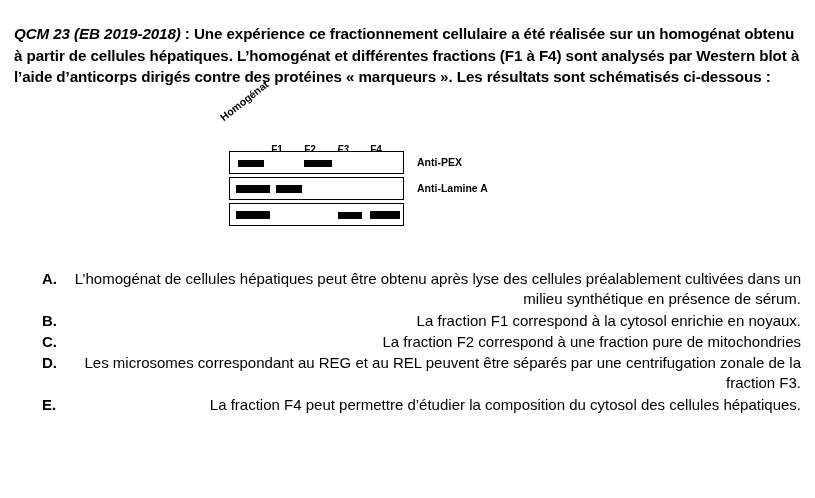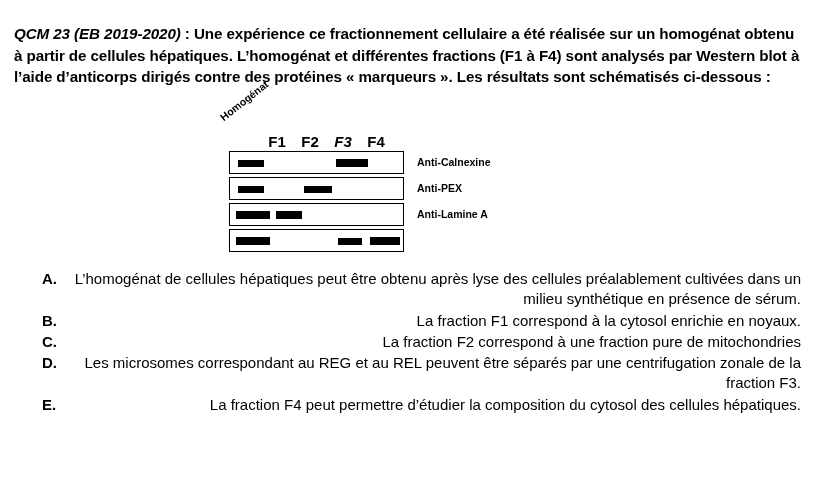--- a/index.html
+++ b/index.html
@@ -59,24 +59,25 @@
   }
   .fraction-labels {
     position: absolute;
     left: 0;
     top: 30px;
     width: 190px;
     height: 14px;
   }
   .fraction-labels span {
     position: absolute;
-    font-size: 15px;
+    font-size: 10px;
     font-weight: bold;
     text-align: center;
     width: 20px;
+    margin-top: 11px;
   }
   .fl1 { left: 48px; }
   .fl2 { left: 81px; }
   .fl3 { left: 114px; font-style: italic; }
   .fl4 { left: 147px; }
 
   .rows {
     position: absolute;
     left: 0;
     top: 48px;
@@ -132,43 +133,36 @@
     flex: 1 1 auto;
     text-align: right;
   }
 </style>
 </head>
 <body>
 
 <div class="page">
 
   <p class="question">
-    <span class="qref">QCM 23 (EB 2019-2020)</span><span> : </span><span>Une expérience ce fractionnement cellulaire a été réalisée sur un homogénat obtenu à partir de cellules hépatiques. L’homogénat et différentes fractions (F1 à F4) sont analysés par Western blot à l’aide d’anticorps dirigés contre des protéines « marqueurs ». Les résultats sont schématisés ci-dessous :</span>
+    <span class="qref">QCM 23 (EB 2019-2018)</span><span> : </span><span>Une expérience ce fractionnement cellulaire a été réalisée sur un homogénat obtenu à partir de cellules hépatiques. L’homogénat et différentes fractions (F1 à F4) sont analysés par Western blot à l’aide d’anticorps dirigés contre des protéines « marqueurs ». Les résultats sont schématisés ci-dessous :</span>
   </p>
 
   <div class="figure">
     <div class="figure-inner">
 
       <div class="homog-label">Homogénat</div>
 
       <div class="fraction-labels">
         <span class="fl1">F1</span>
         <span class="fl2">F2</span>
         <span class="fl3">F3</span>
         <span class="fl4">F4</span>
       </div>
 
       <div class="rows" id="blot-rows">
-          <div class="blot-row">
-            <div class="lane-box">
-              <div class="band" style="left: 8px; width: 26px; height: 6.5px; top: 8px; background: rgb(0, 0, 0);"></div>
-              <div class="band" style="left: 106px; width: 32px; height: 8px; top: 7px; background: rgb(0, 0, 0);"></div>
-            </div>
-            <div class="row-label">Anti-Calnexine</div>
-          </div>
           <div class="blot-row">
             <div class="lane-box">
               <div class="band" style="left: 8px; width: 26px; height: 6.5px; top: 8px; background: rgb(0, 0, 0);"></div>
               <div class="band" style="left: 74px; width: 28px; height: 6.5px; top: 8px; background: rgb(0, 0, 0);"></div>
             </div>
             <div class="row-label">Anti-PEX</div>
           </div>
           <div class="blot-row">
             <div class="lane-box">
               <div class="band" style="left: 6px; width: 34px; height: 8px; top: 7px; background: rgb(0, 0, 0);"></div>

